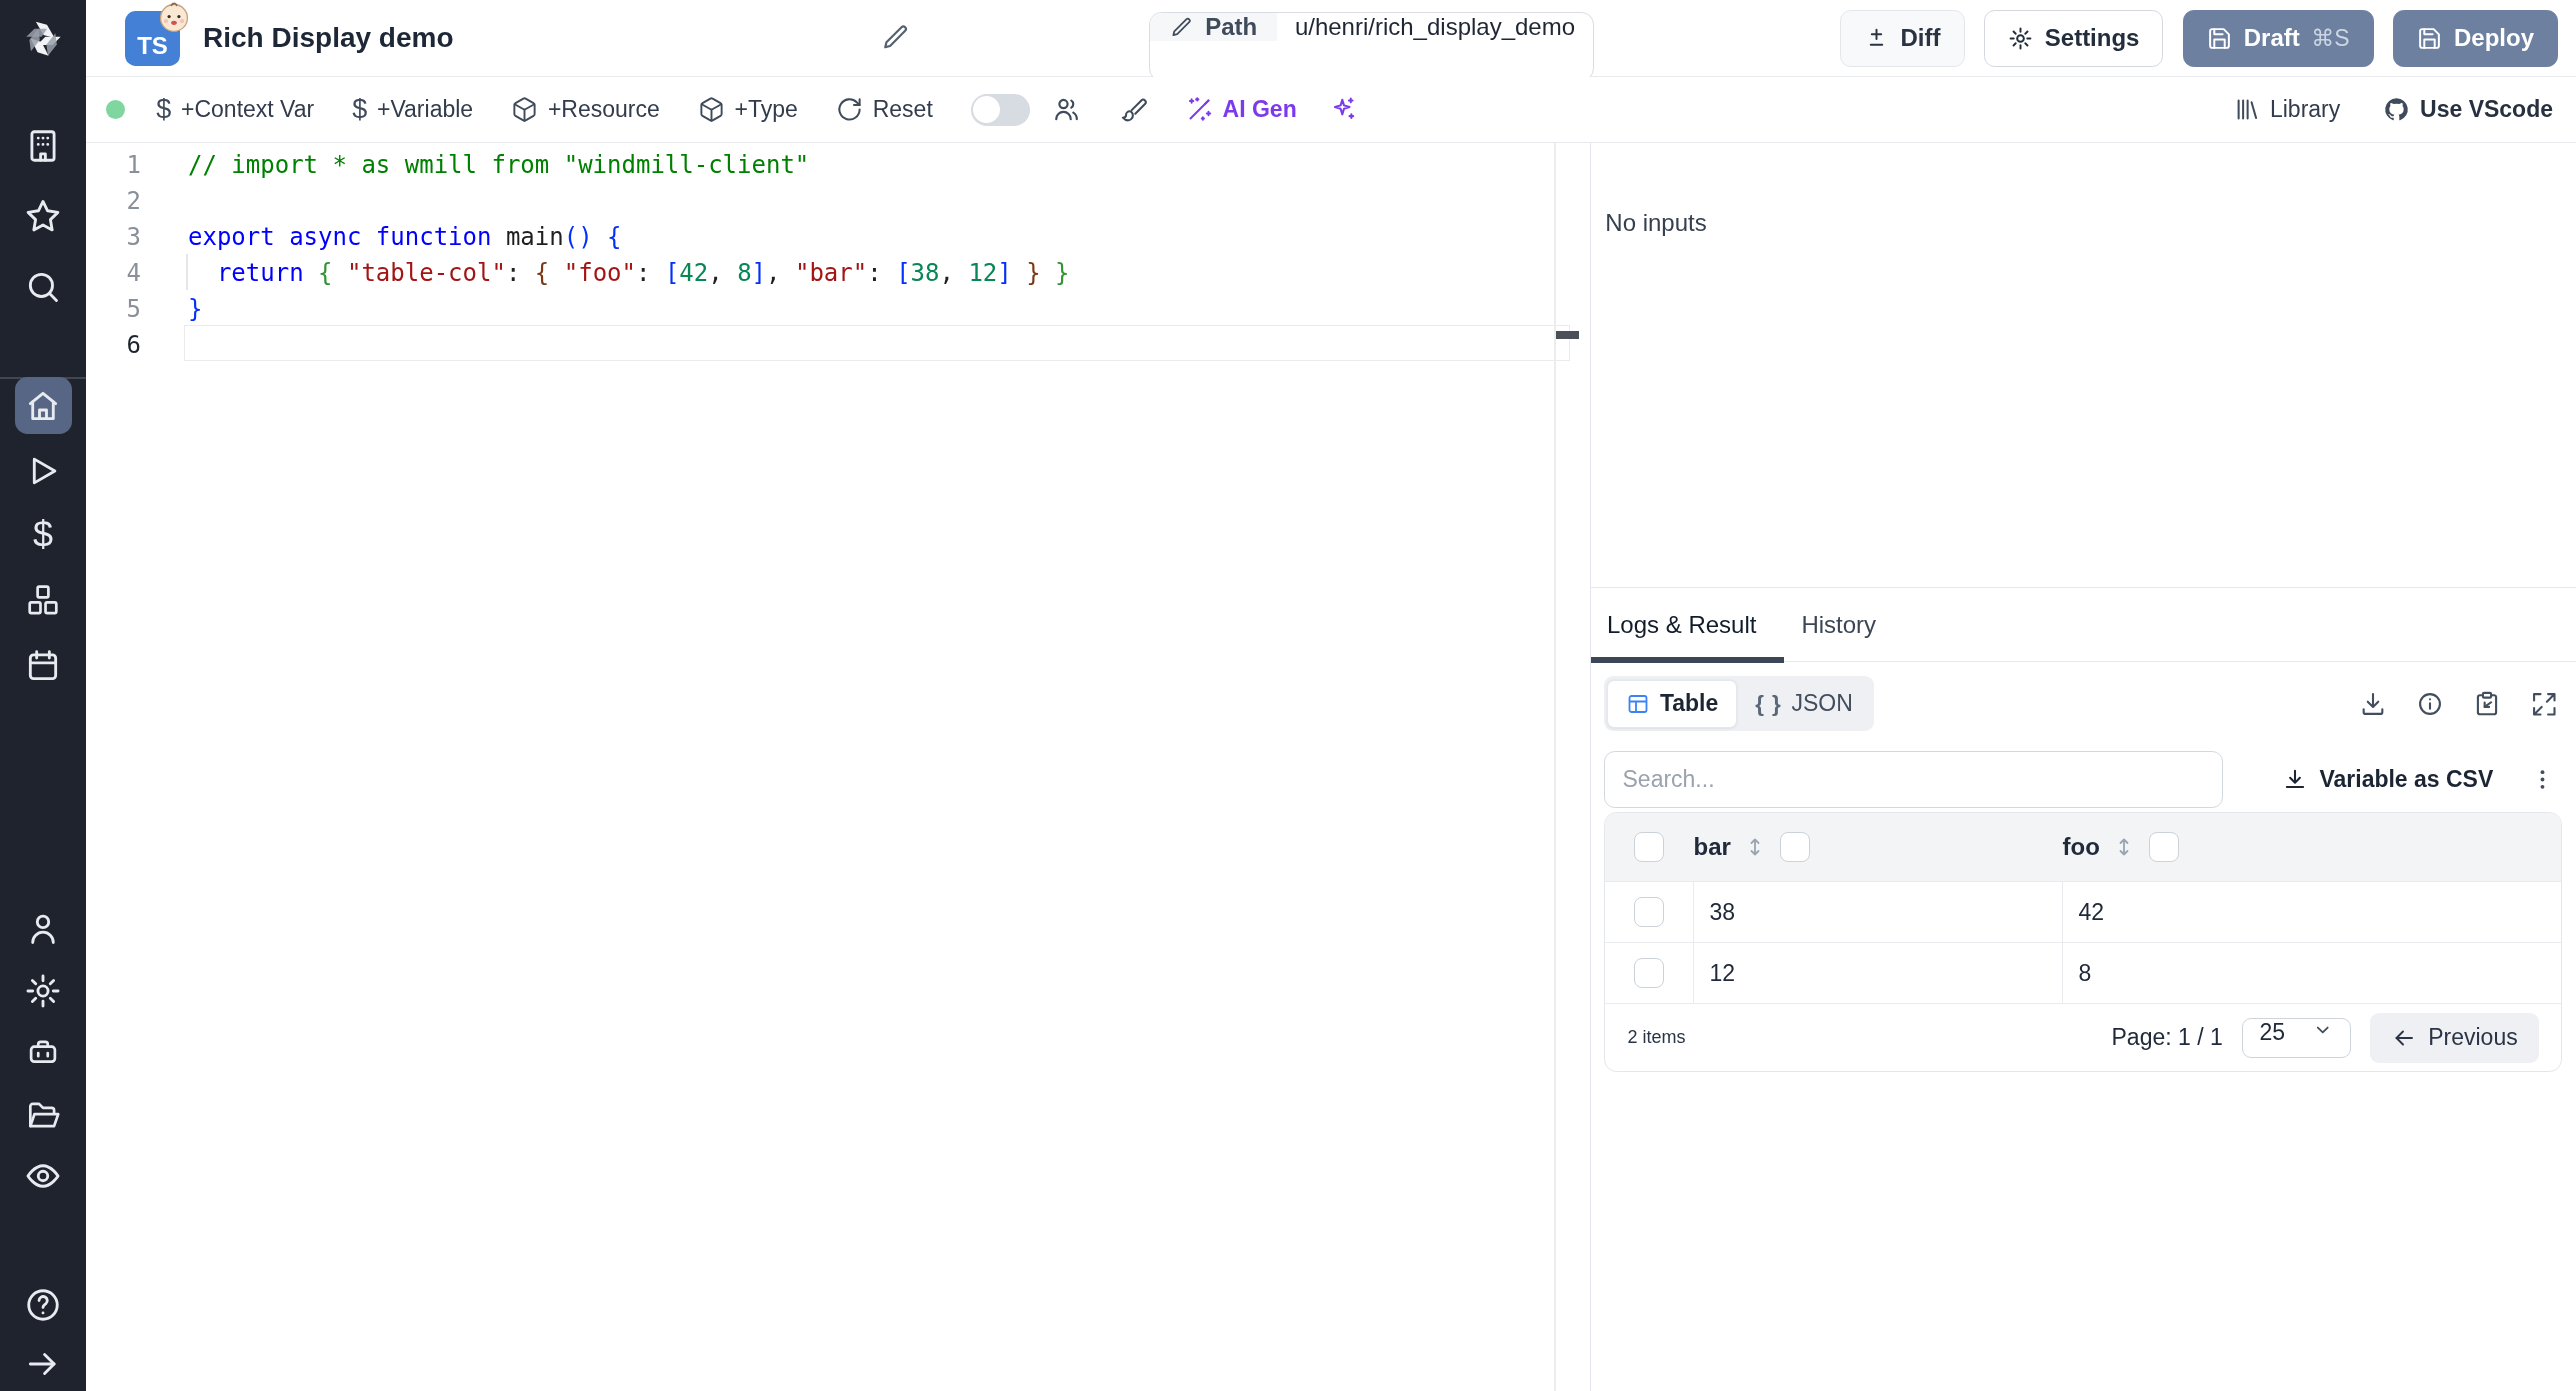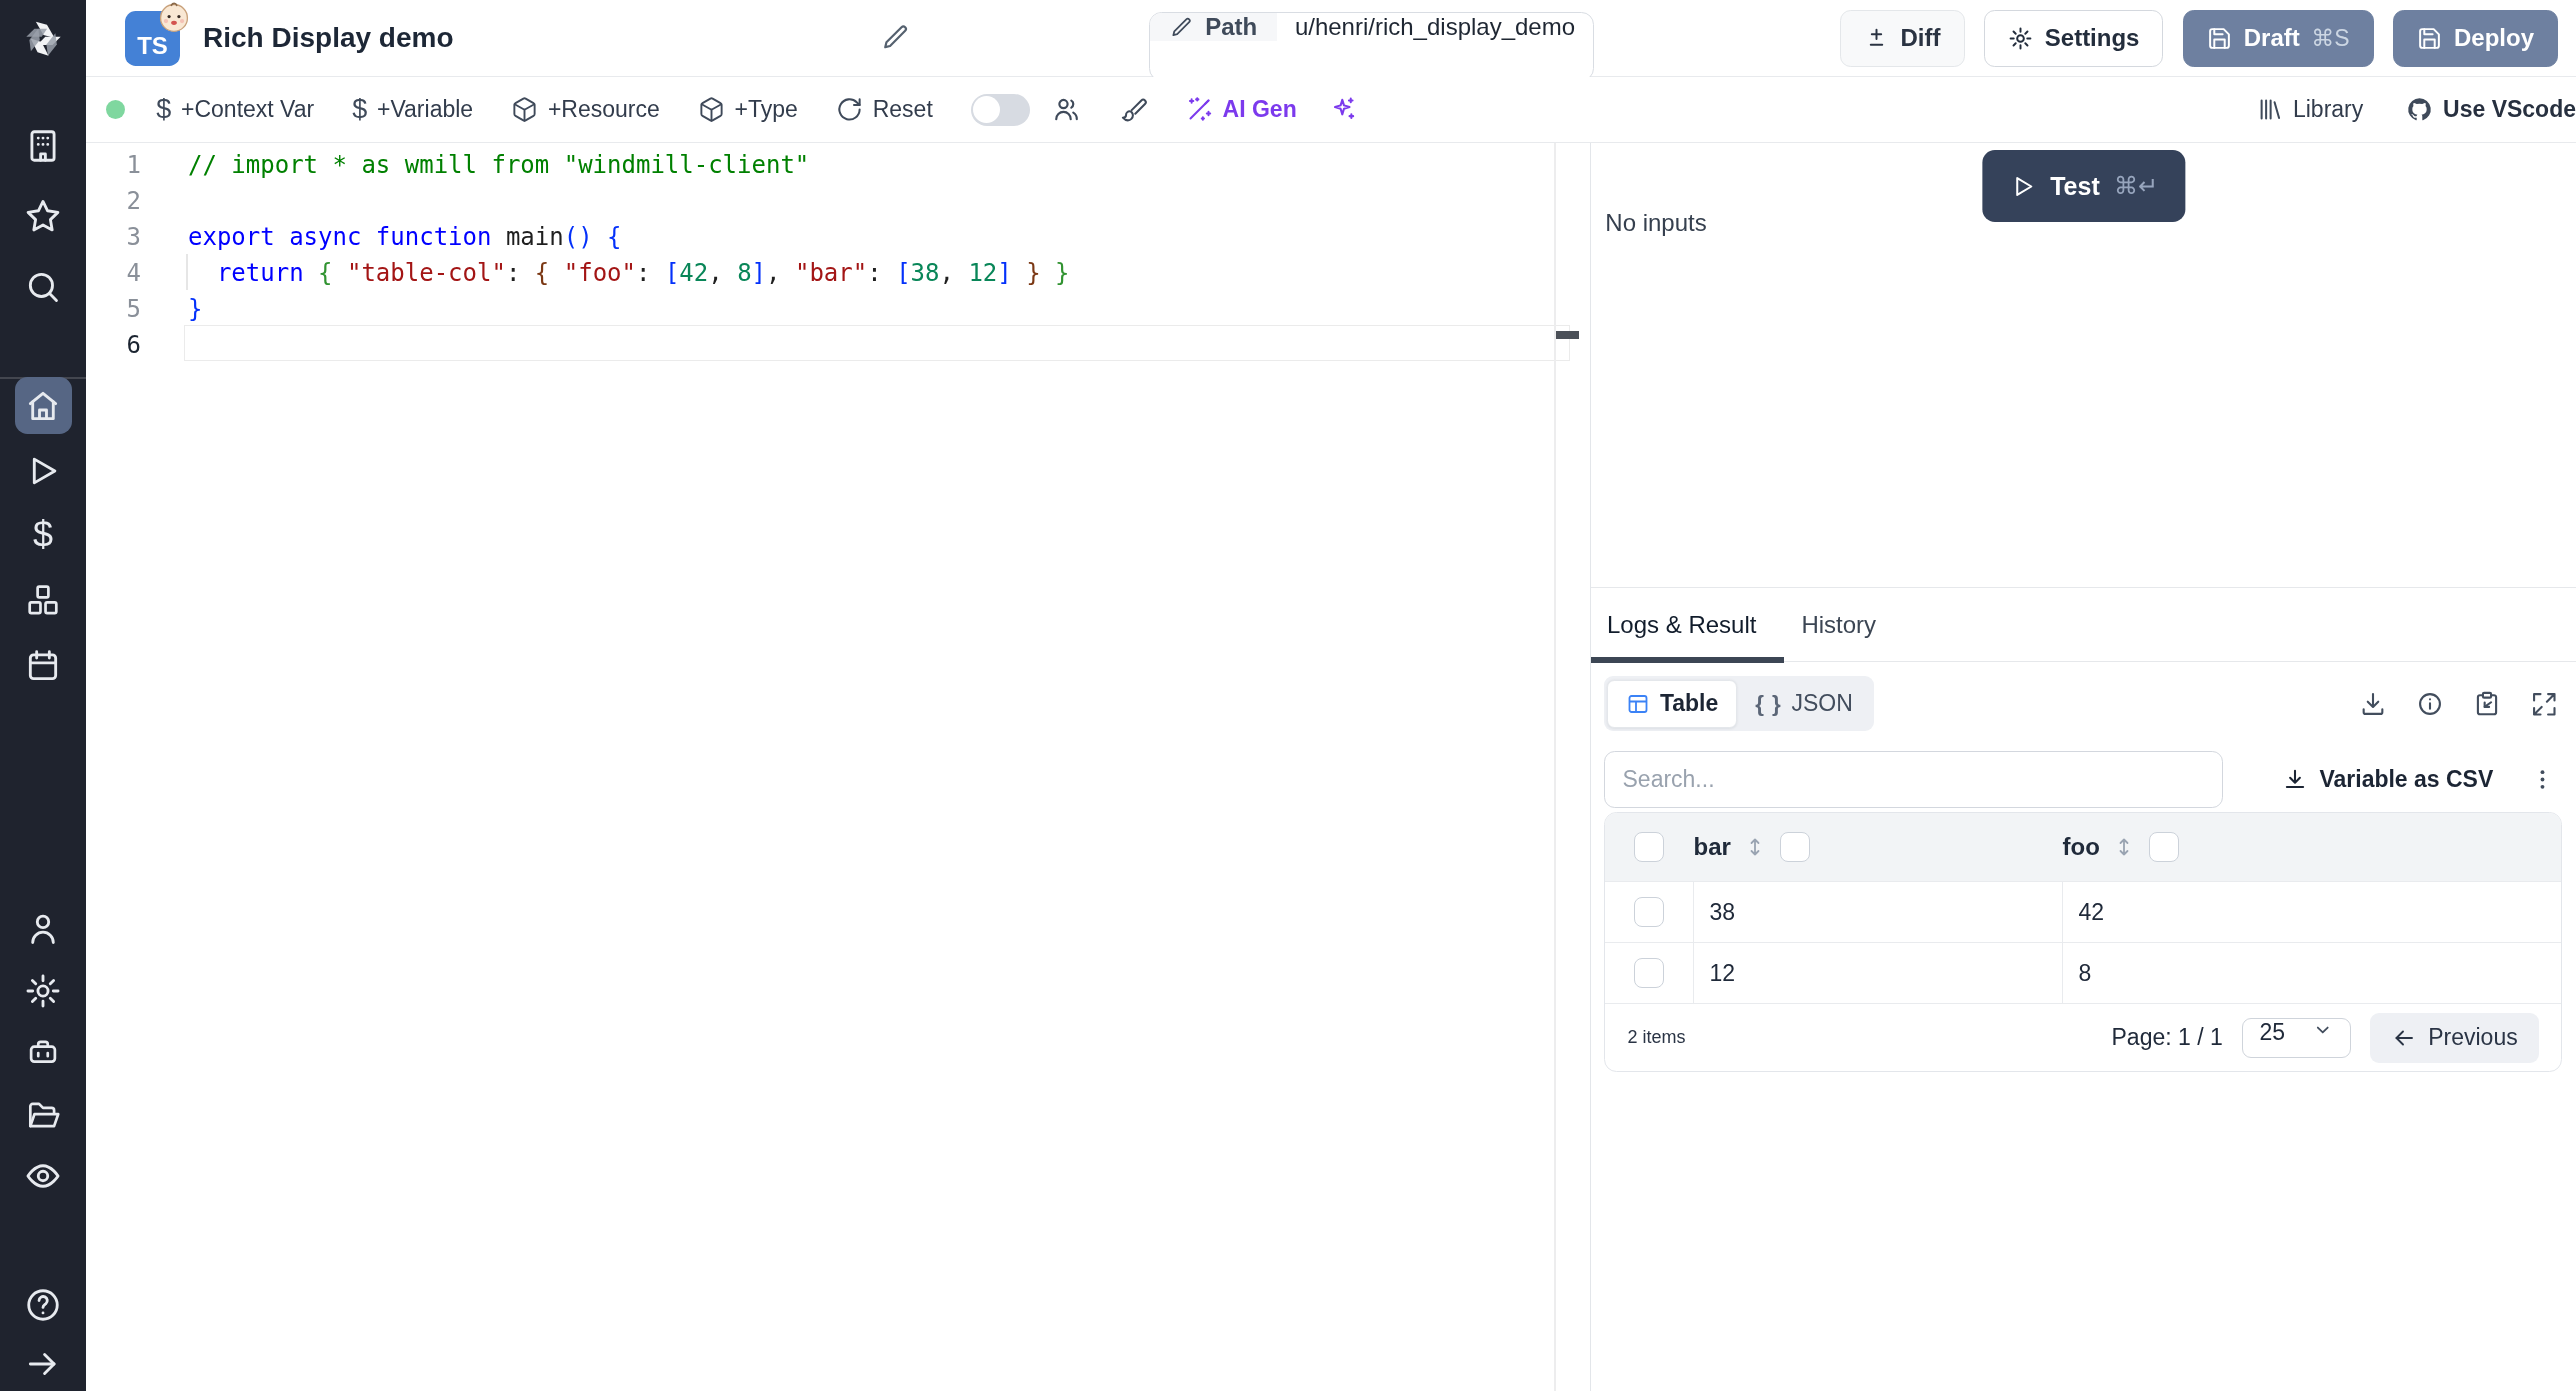--- a/index.html
+++ b/index.html
@@ -46,21 +46,21 @@
   .status-dot{width:19.7px;height:19.7px;border-radius:50%;background:#7fd79f;flex:none;margin-right:-7.2px}
   .tb-item{display:flex;align-items:center;gap:9.8px;color:#323c4c;font-size:23px;font-weight:500;cursor:pointer;white-space:nowrap}
   .tb-item svg{width:27px;height:27px;color:#3f4a5a}
   .tb-item .dollar-glyph{font-size:27px;color:#3f4a5a;font-weight:500}
   .toggle{width:59px;height:32px;border-radius:16px;background:#d7dbe2;position:relative;cursor:pointer}
   .toggle .knob{position:absolute;left:2.7px;top:2.7px;width:27px;height:27px;border-radius:50%;background:#fff}
   .tb-icon{cursor:pointer;color:#3f4a5a}
   .tb-icon svg{width:29px;height:29px}
   .ai{color:#7c3aed!important;font-weight:600}
   .ai svg{color:#7c3aed}
-  .tb-right{margin-left:auto;display:flex;align-items:center;gap:43px;}
+  .tb-right{margin-left:auto;display:flex;align-items:center;gap:43px;padding-right:23px}
   .vscode{font-weight:700;color:#27303f}
 
   
   .main{position:absolute;left:86px;top:143px;width:2490px;height:1249px;display:flex}
   .editor{position:relative;width:1504px;height:100%;background:#fff;flex:none}
   .code-lines{position:absolute;left:0;top:3.6px;width:100%}
   .code-row{display:flex;height:36px;align-items:center;font-size:24px}
   .code-row .ln{width:55px;text-align:right;color:#8a9099;font-family:"DejaVu Sans Mono","Liberation Mono",monospace}
   .code-row.current .ln{color:#1b2430}
   .code-row .lc{padding-left:47px;white-space:pre;font-family:"DejaVu Sans Mono","Liberation Mono",monospace}
@@ -417,27 +417,20 @@
             <div class="lc"></div>
           </div>
         </div>
       <div class="ruler-line"></div>
       <div class="ruler-cursor"></div>
     </div>
 
     <div class="panel">
 
       <div class="run-area">
-        <div class="btn-test">
-          <svg viewBox="0 0 24 24" fill="none" stroke="currentColor" stroke-width="1.8" stroke-linejoin="round">
-            <polygon points="7 4.5 19.5 12 7 19.5"></polygon>
-          </svg>
-          <span class="lbl">Test</span>
-          <span class="kbd">⌘↵</span>
-        </div>
         <div class="no-inputs">No inputs</div>
       </div>
 
       <div class="tabs">
         <div class="tab active">Logs &amp; Result</div>
         <div class="tab plain">History</div>
         <div class="tab-underline"></div>
       </div>
 
       <div class="panel-body">

